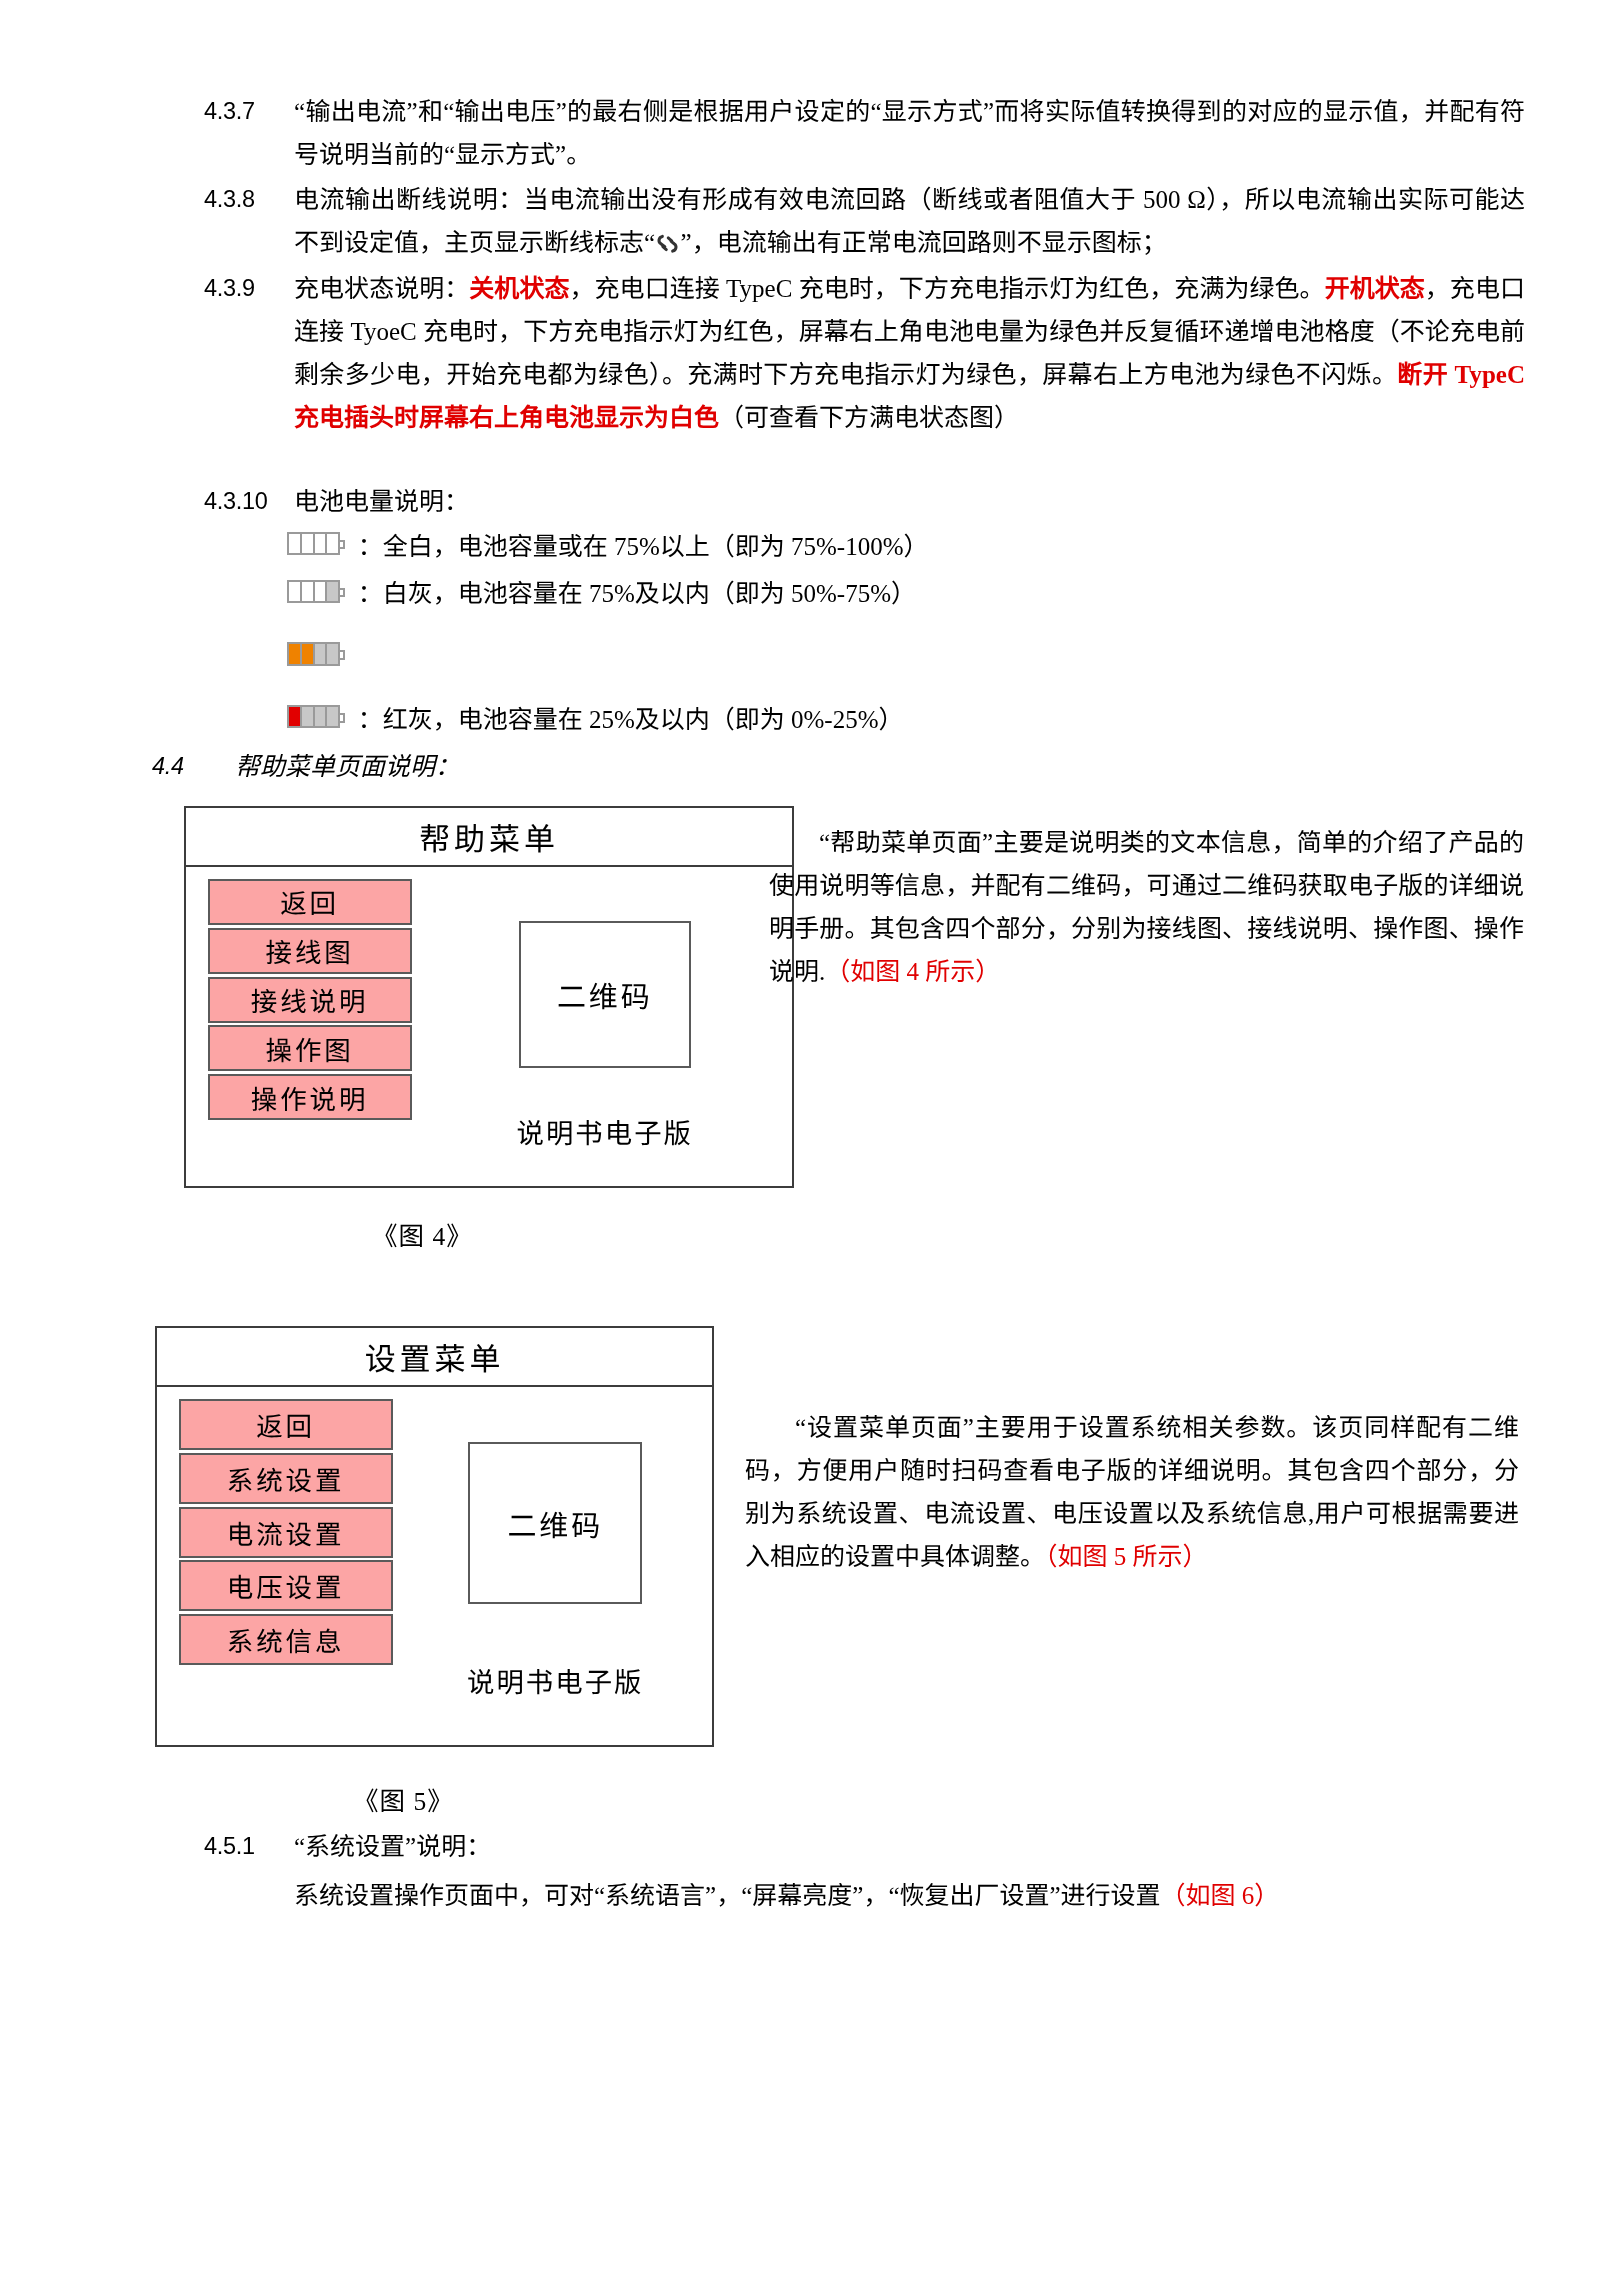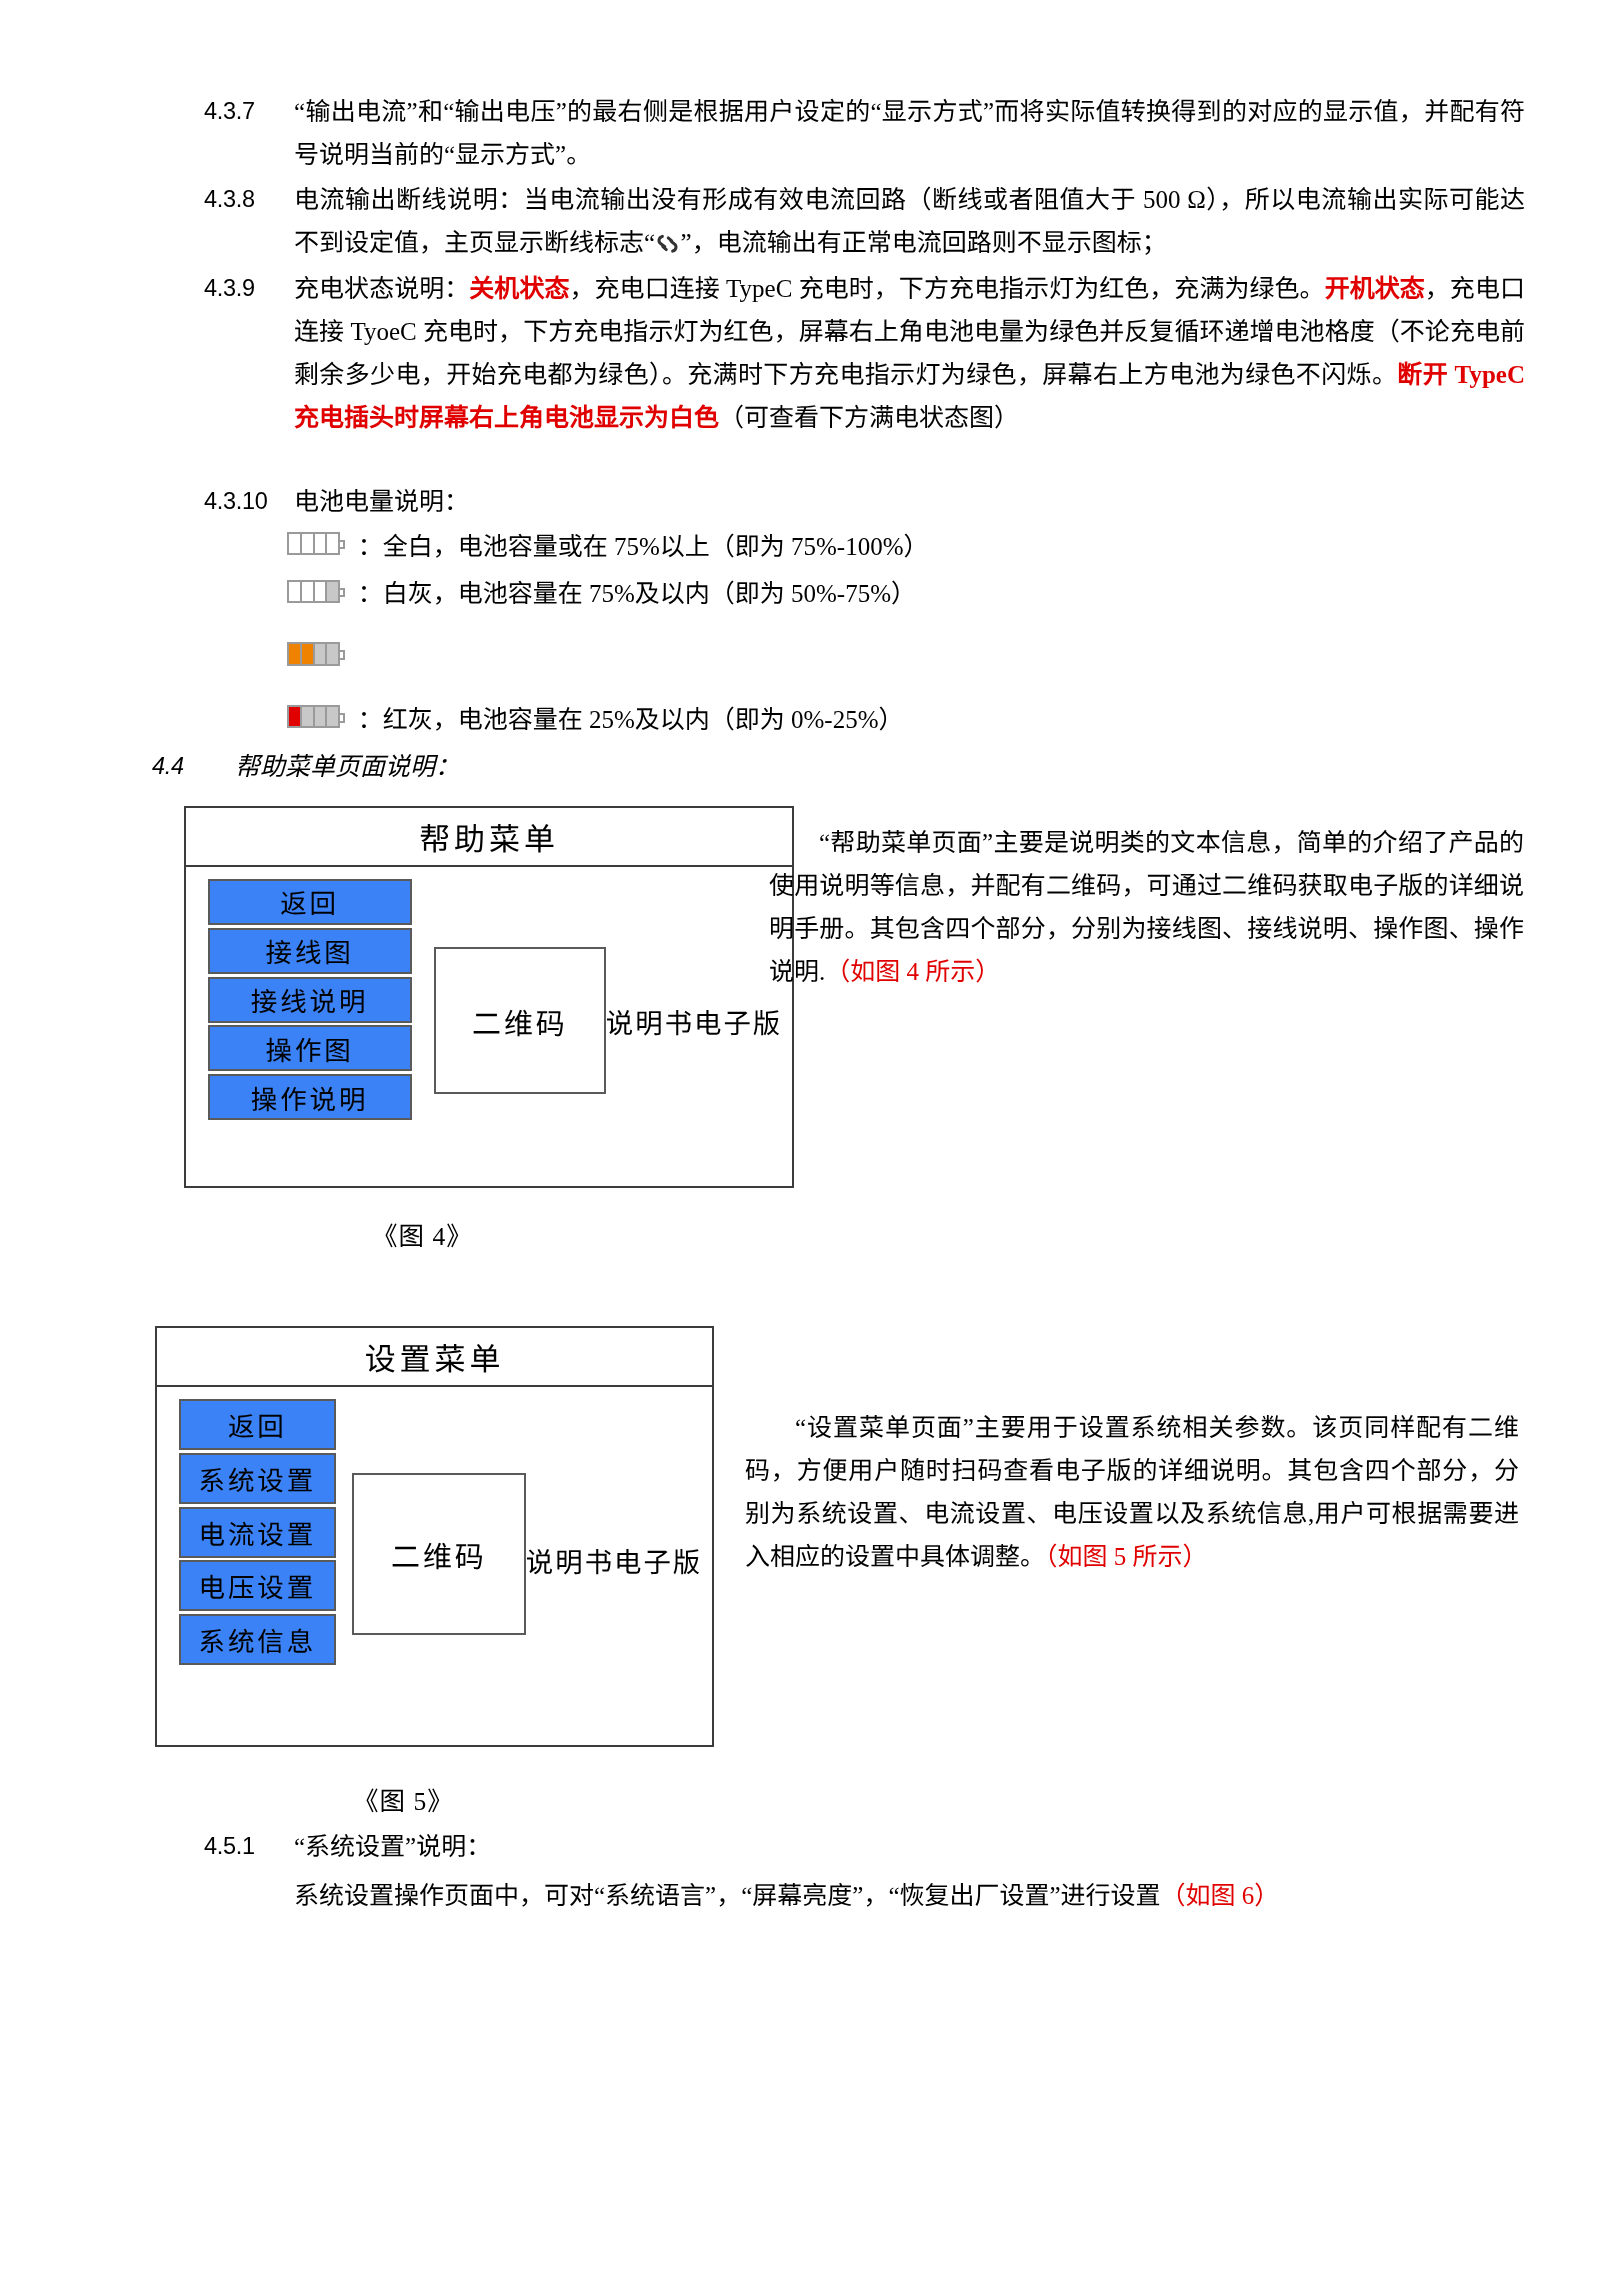--- a/index.html
+++ b/index.html
@@ -149,27 +149,27 @@
     gap: 2.9px;
   }
   .menu-item {
     border: 2px solid #5a5a5a;
     box-sizing: border-box;
     display: flex;
     align-items: center;
     justify-content: center;
     font-size: 26.5px;
     letter-spacing: 2.9px;
-    background: #3b82f6;
+    background: #fca5a5;
   }
   .right-col {
     display: flex;
-    flex-direction: row;
-    align-items: center;
-    justify-content: flex-end;
+    flex-direction: column;
+    align-items: center;
+    justify-content: center;
     margin-left: 15.7px;
     flex: 1 1 auto;
   }
   .qr-box {
     border: 2px solid #5a5a5a;
     box-sizing: border-box;
     display: flex;
     align-items: center;
     justify-content: center;
     font-size: 29px;

